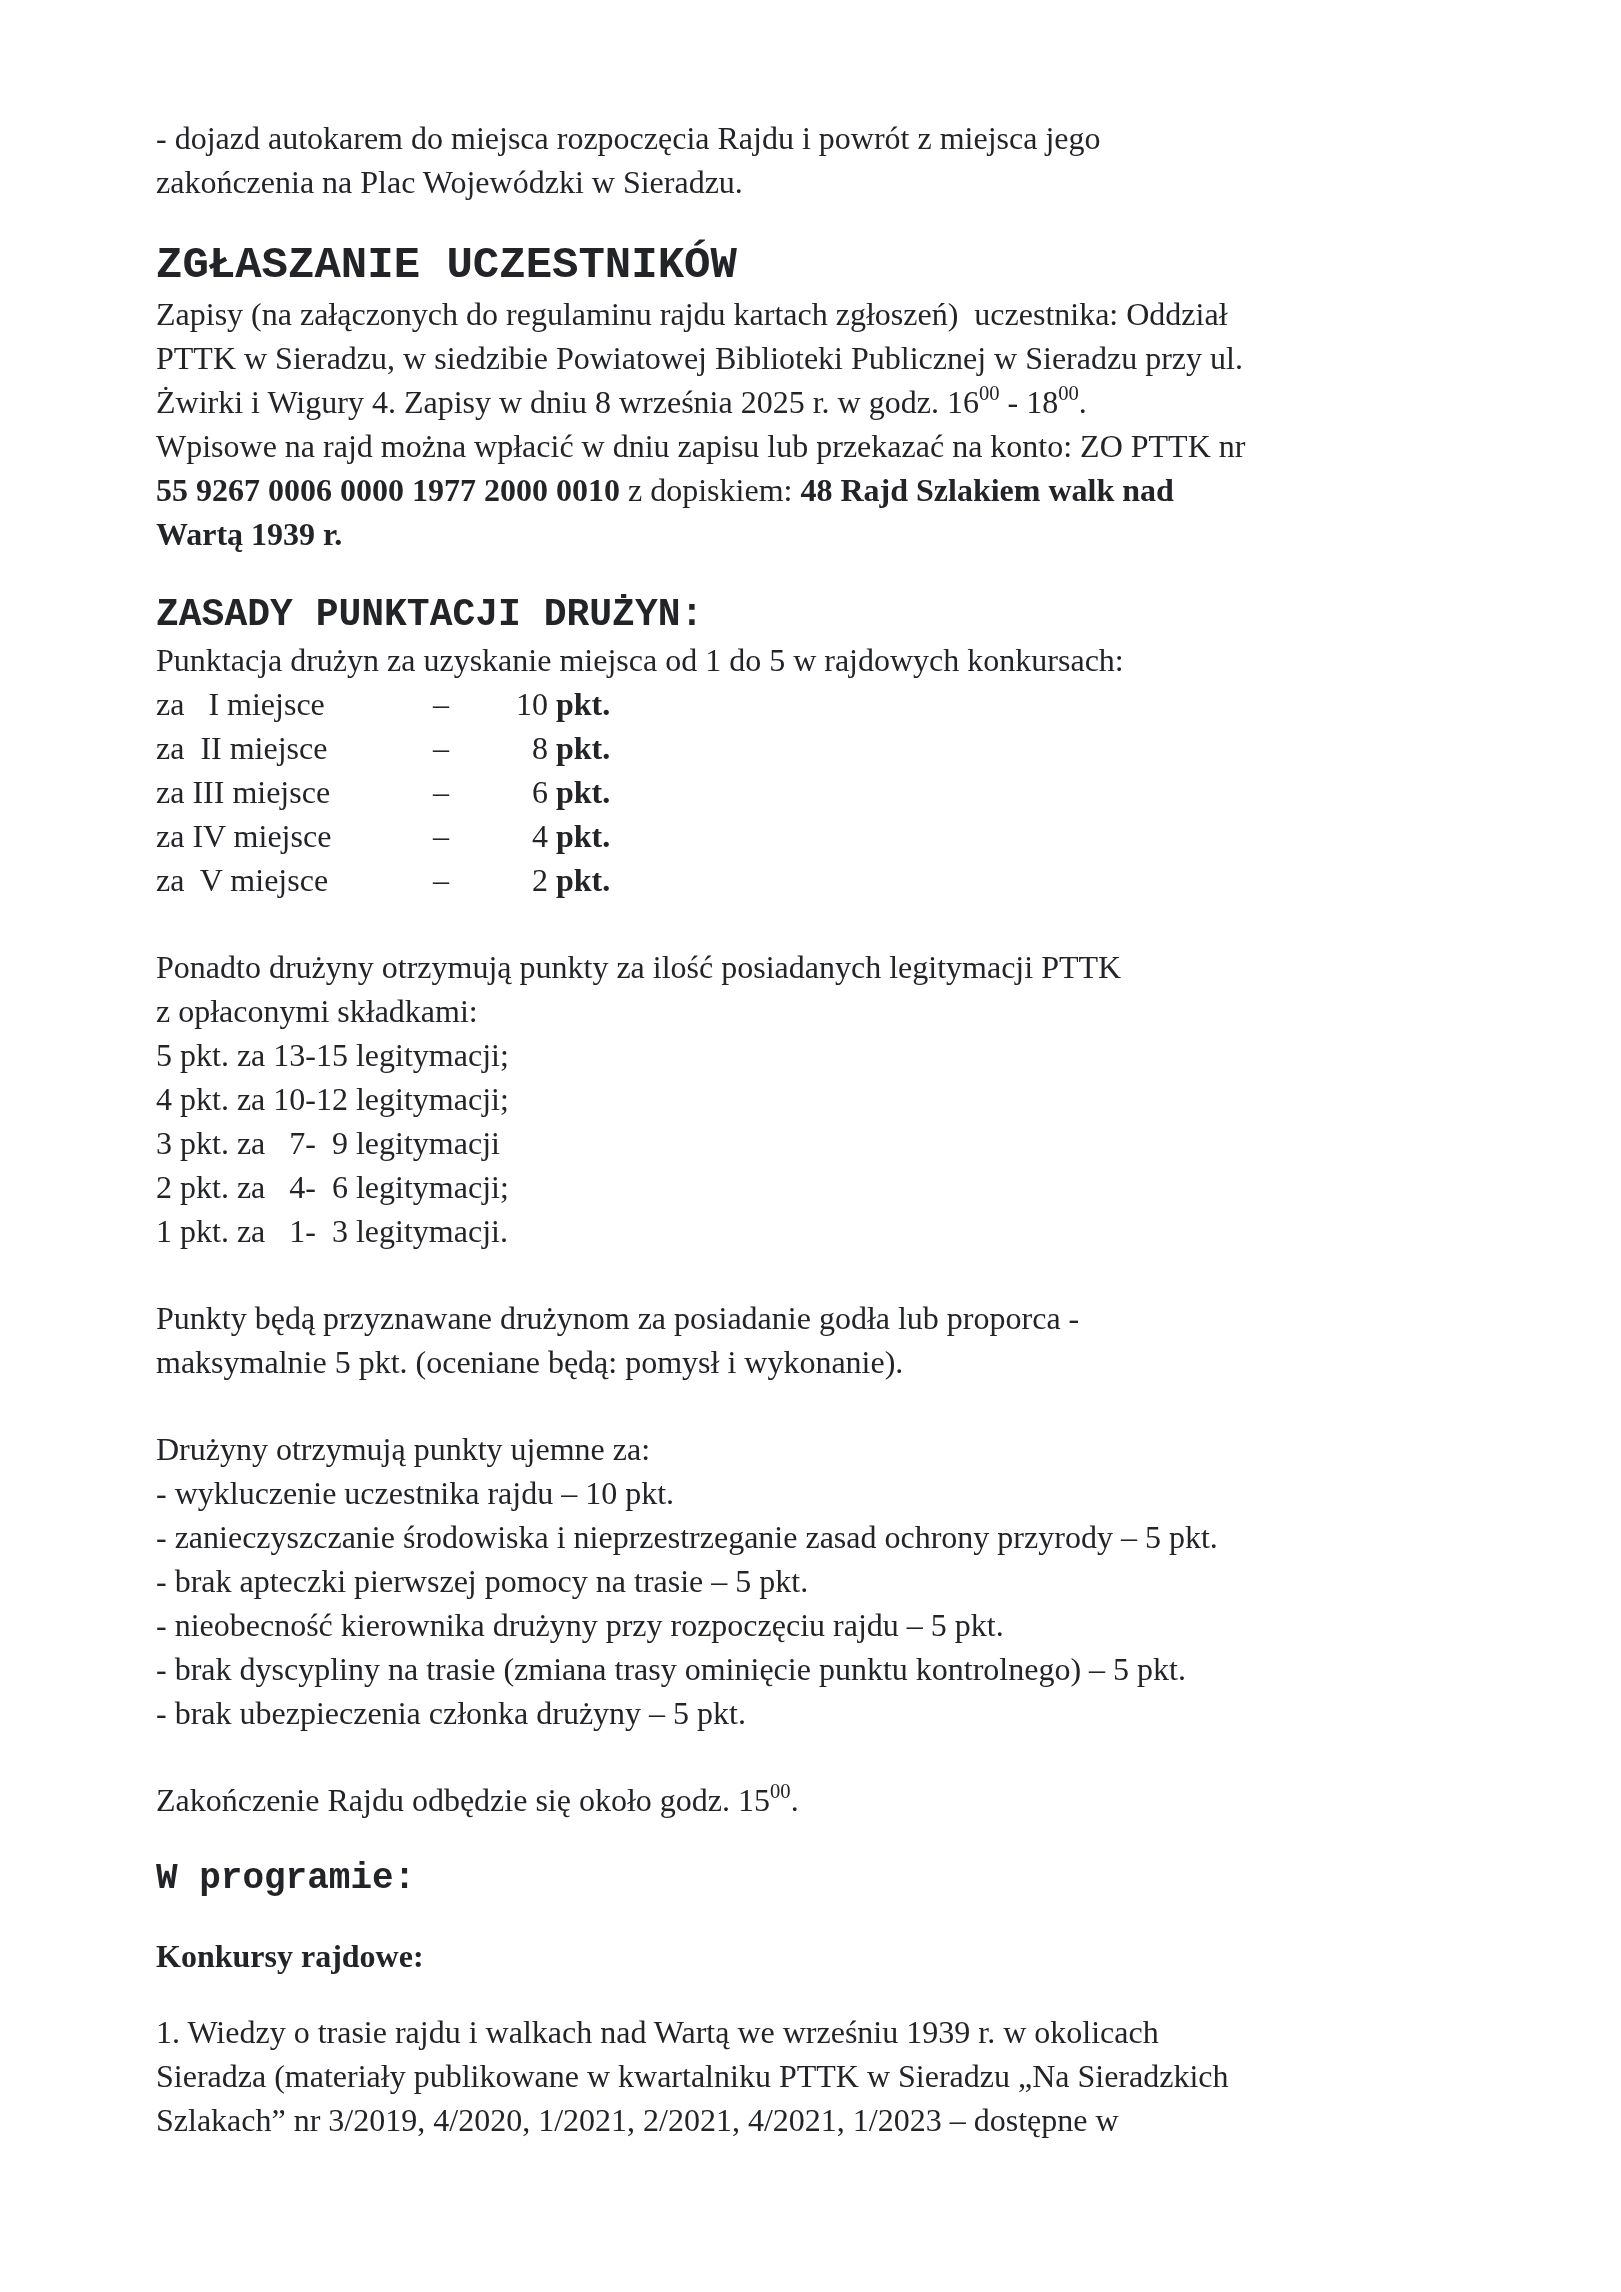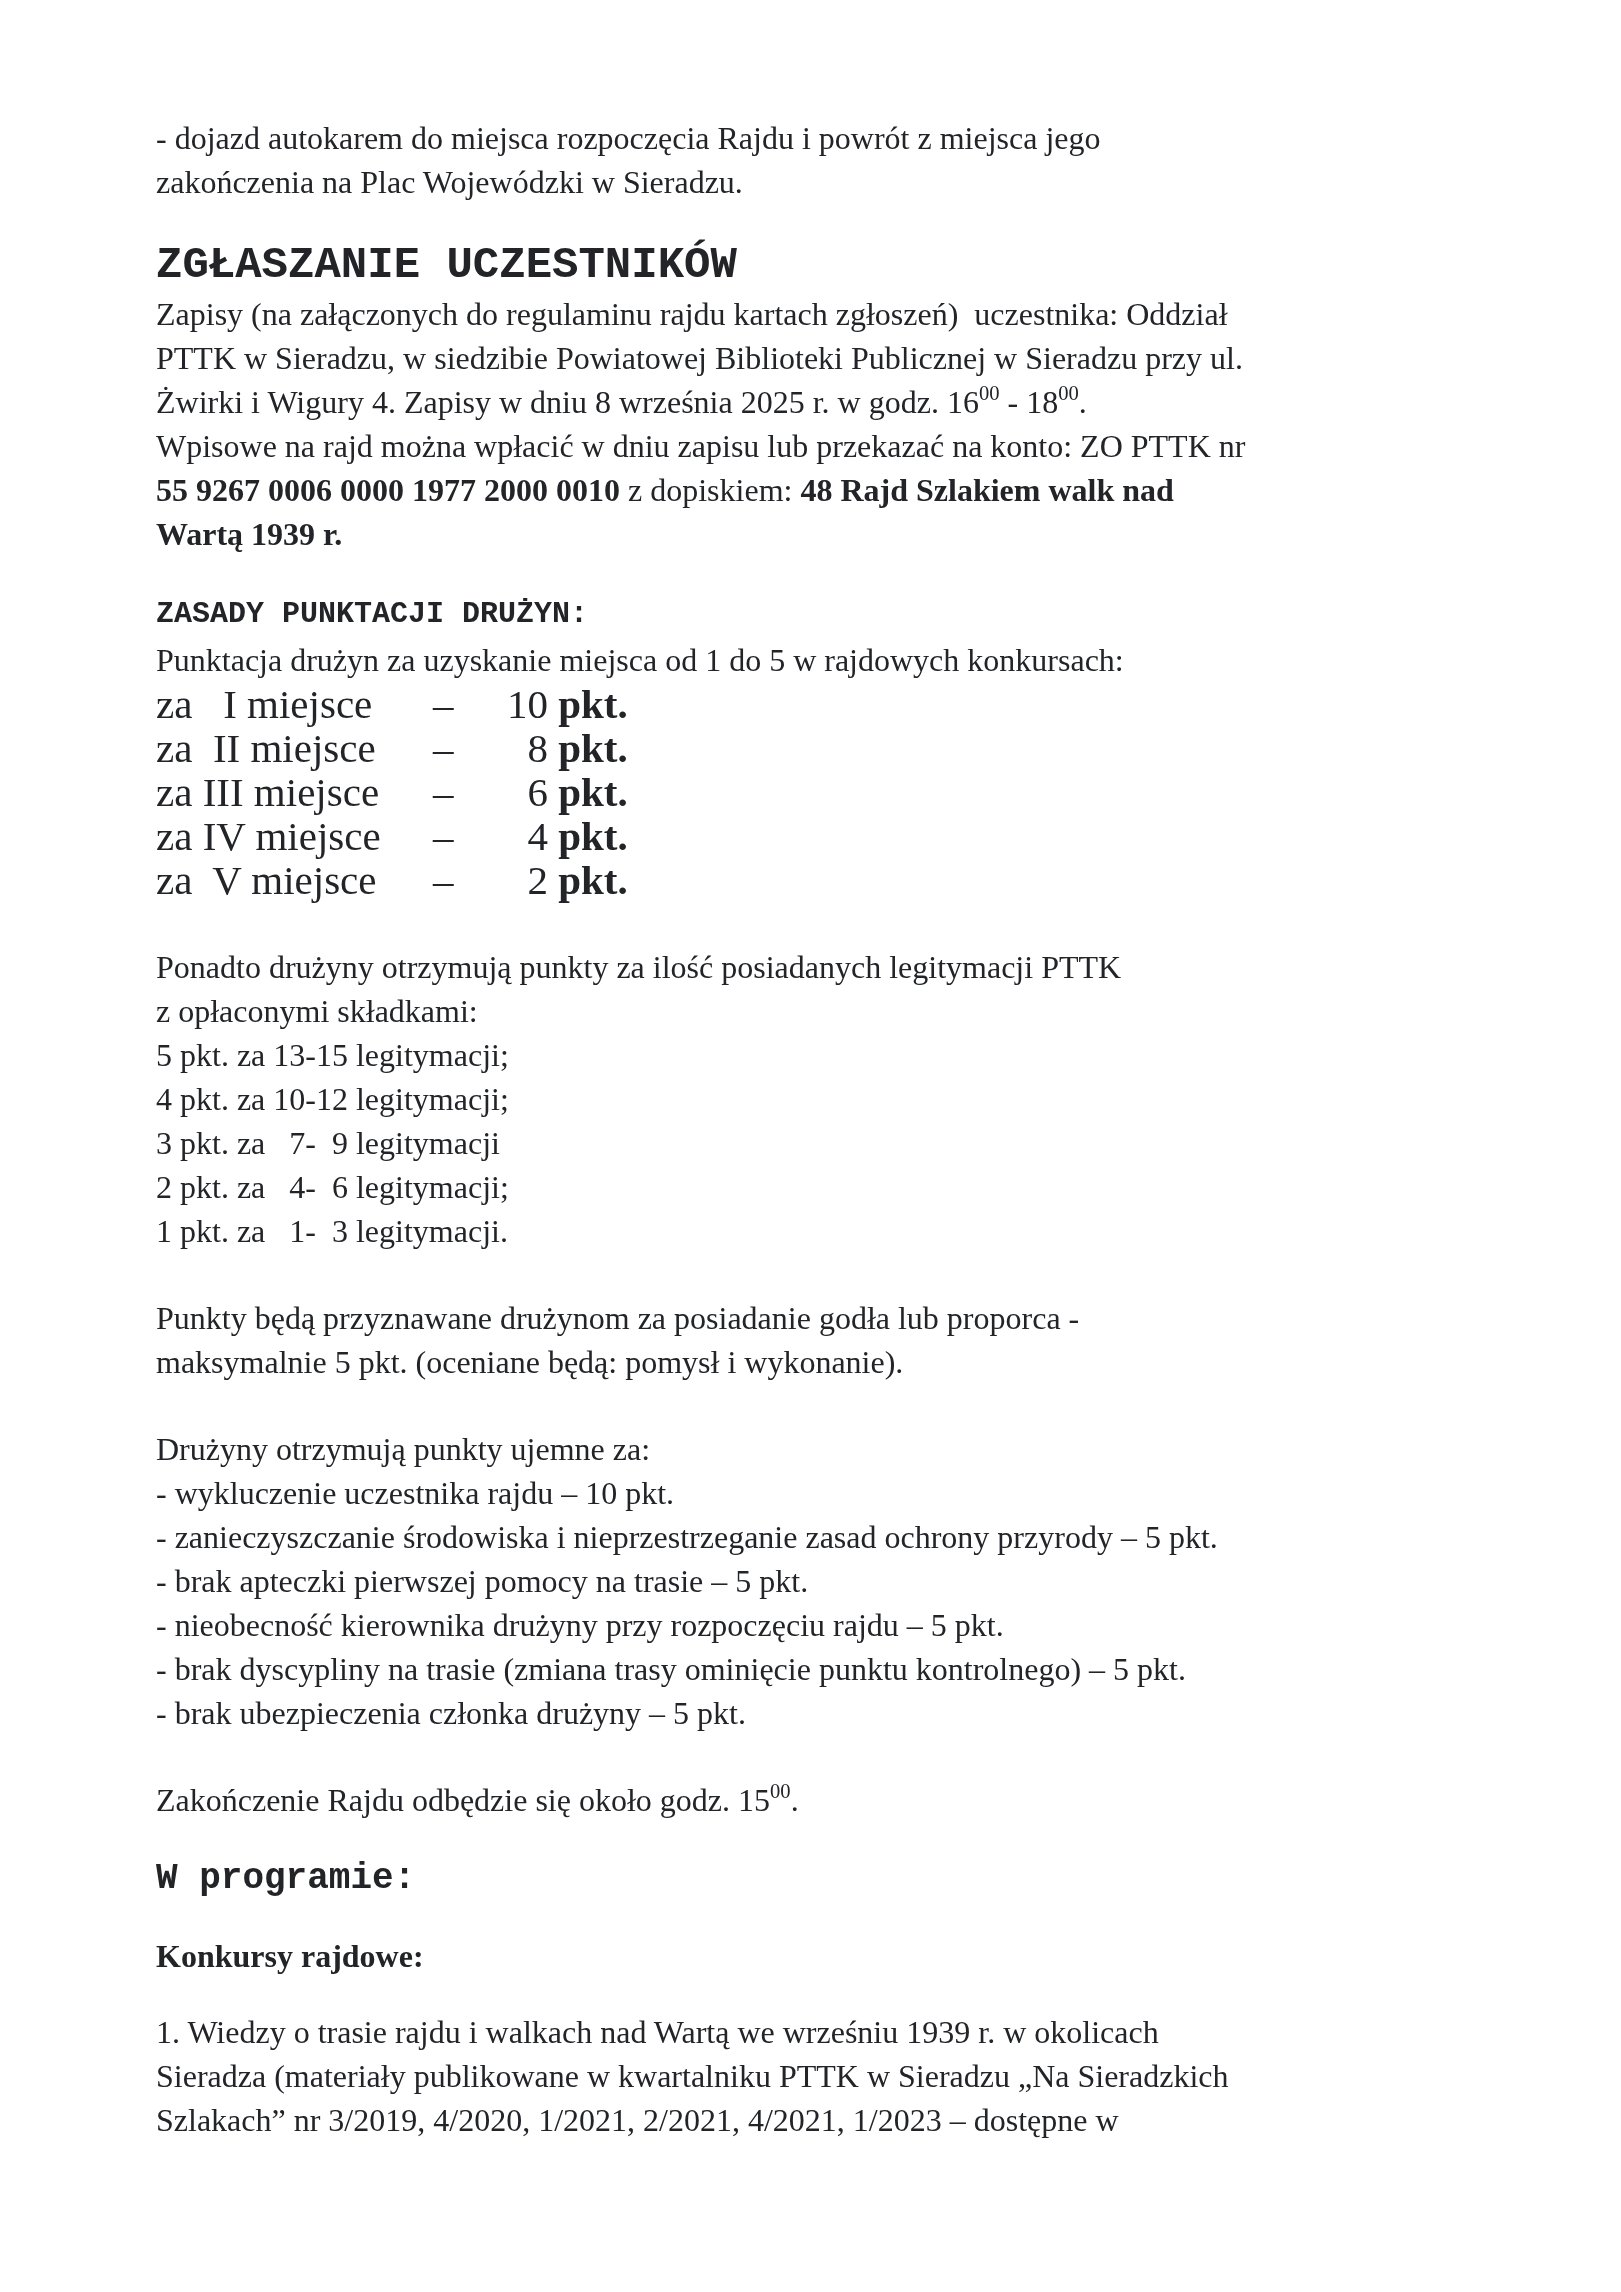--- a/index.html
+++ b/index.html
@@ -5,27 +5,27 @@
   html, body { margin: 0; padding: 0; background: #ffffff; }
   body {
     width: 1621px; height: 2293px; position: relative; overflow: hidden;
     font-family: "Liberation Serif", "DejaVu Serif", serif;
     color: #222428;
   }
   .page { position: absolute; left: 156px; top: 116px; width: 1353px; }
   p, .line { margin: 0; font-size: 32px; line-height: 44px; white-space: pre; }
   h2 { margin: 0; font-weight: bold; font-family: Liberation Mono, monospace; }
   .h-big { font-size: 44px; line-height: 53px; margin-top: 35px; }
-  .h-mid { font-size: 30px; line-height: 47px; margin-top: 35px; }
+  .h-mid { font-size: 38px; line-height: 47px; margin-top: 35px; }
   .h-prog { font-size: 36px; line-height: 47px; margin-top: 33px; }
   .h-small { font-size: 32px; line-height: 43px; margin-top: 33px; font-weight: bold; }
   .gap { height: 43px; }
   b { font-weight: bold; text-align: center; }
   sup { font-size: 20.6px; line-height: 0; vertical-align: 12.7px; }
-  .place-row { display: flex; font-size: 41px; line-height: 44px; }
+  .place-row { display: flex; font-size: 32px; line-height: 44px; }
   .place-row .p-label { width: 277px; white-space: pre; }
   .place-row .p-dash { width: 37px; }
   .place-row .p-pts { width: 78px; text-align: right; white-space: pre; }
   .place-row .p-unit { white-space: pre; font-weight: bold; }
 </style>
 </head>
 <body>
 
 <div class="page">
 

